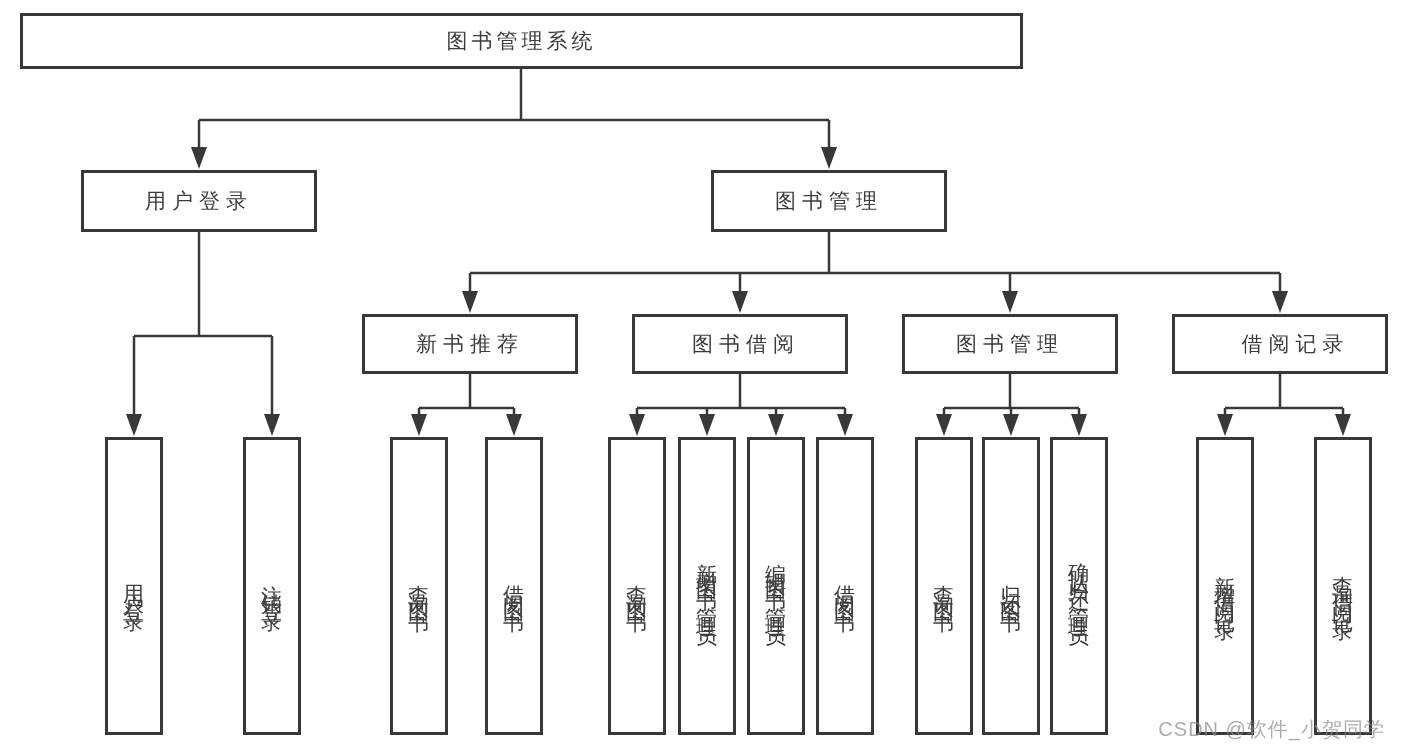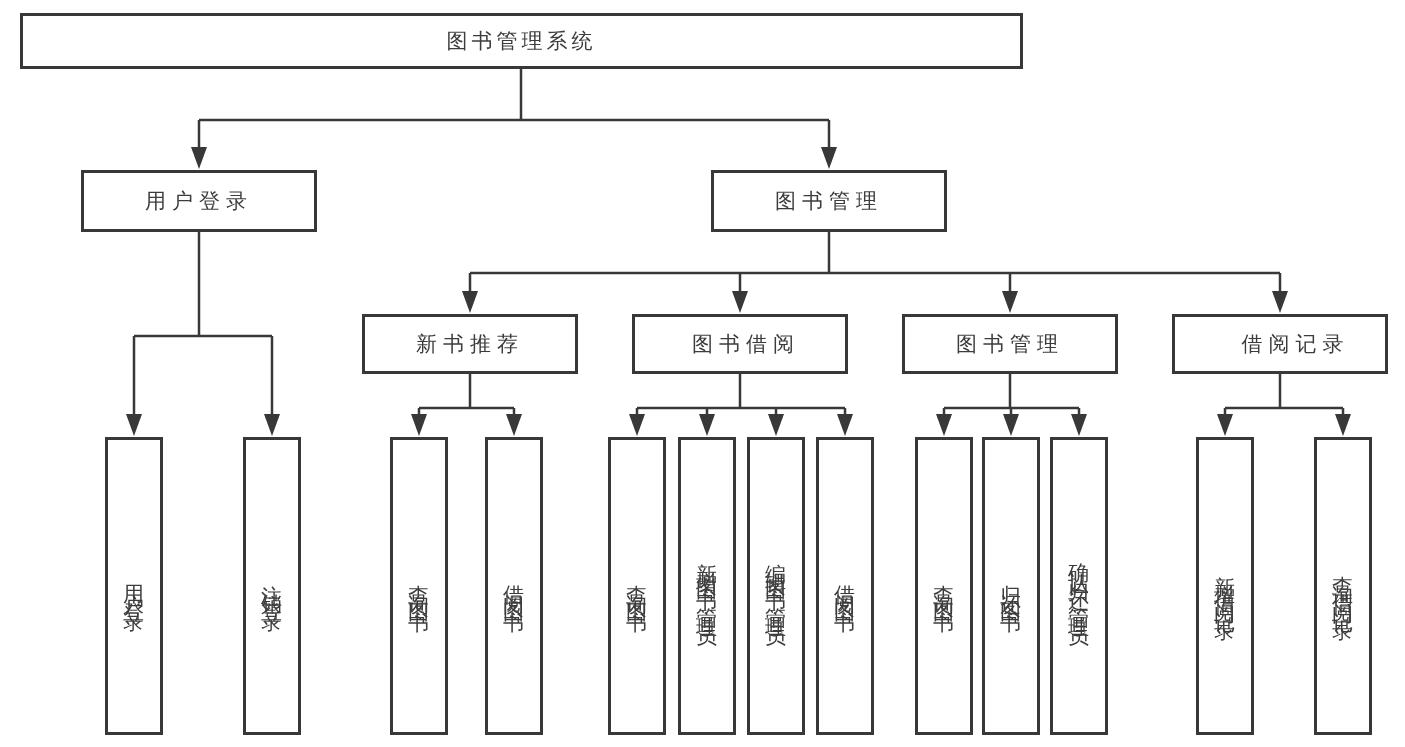--- a/index.html
+++ b/index.html
@@ -149,14 +149,15 @@
     <span class="v-label">确认归还（管理员）</span>
   </div>
 
   <div class="node leaf" style="left:1196px;">
     <span class="v-label">新增借阅记录</span>
   </div>
   <div class="node leaf" style="left:1314px;">
     <span class="v-label">查询借阅记录</span>
   </div>
 
+  <div class="watermark">CSDN @软件_小贺同学</div>
 
 </div>
 
 </body></html>

